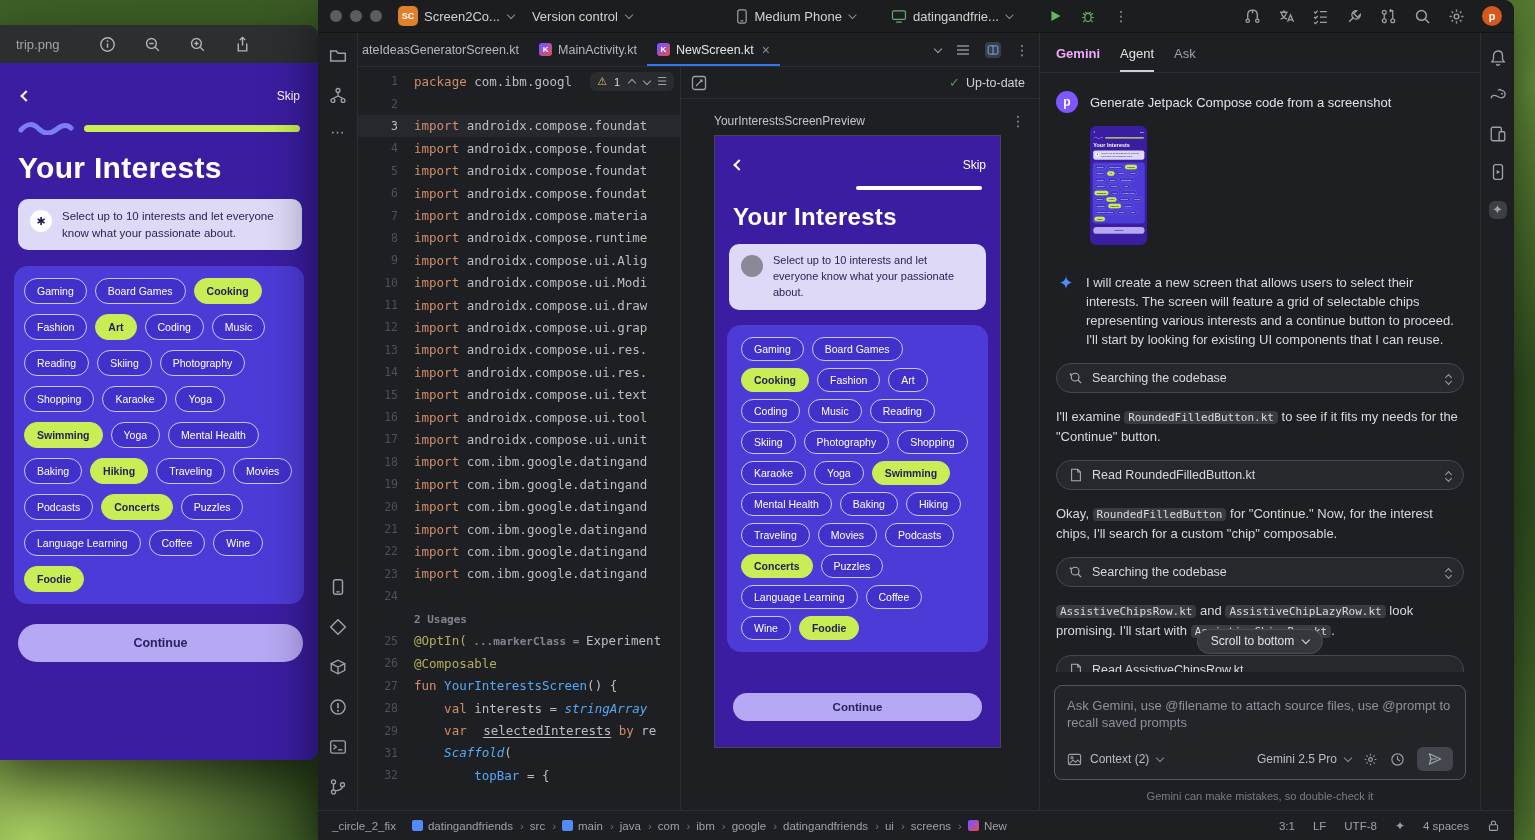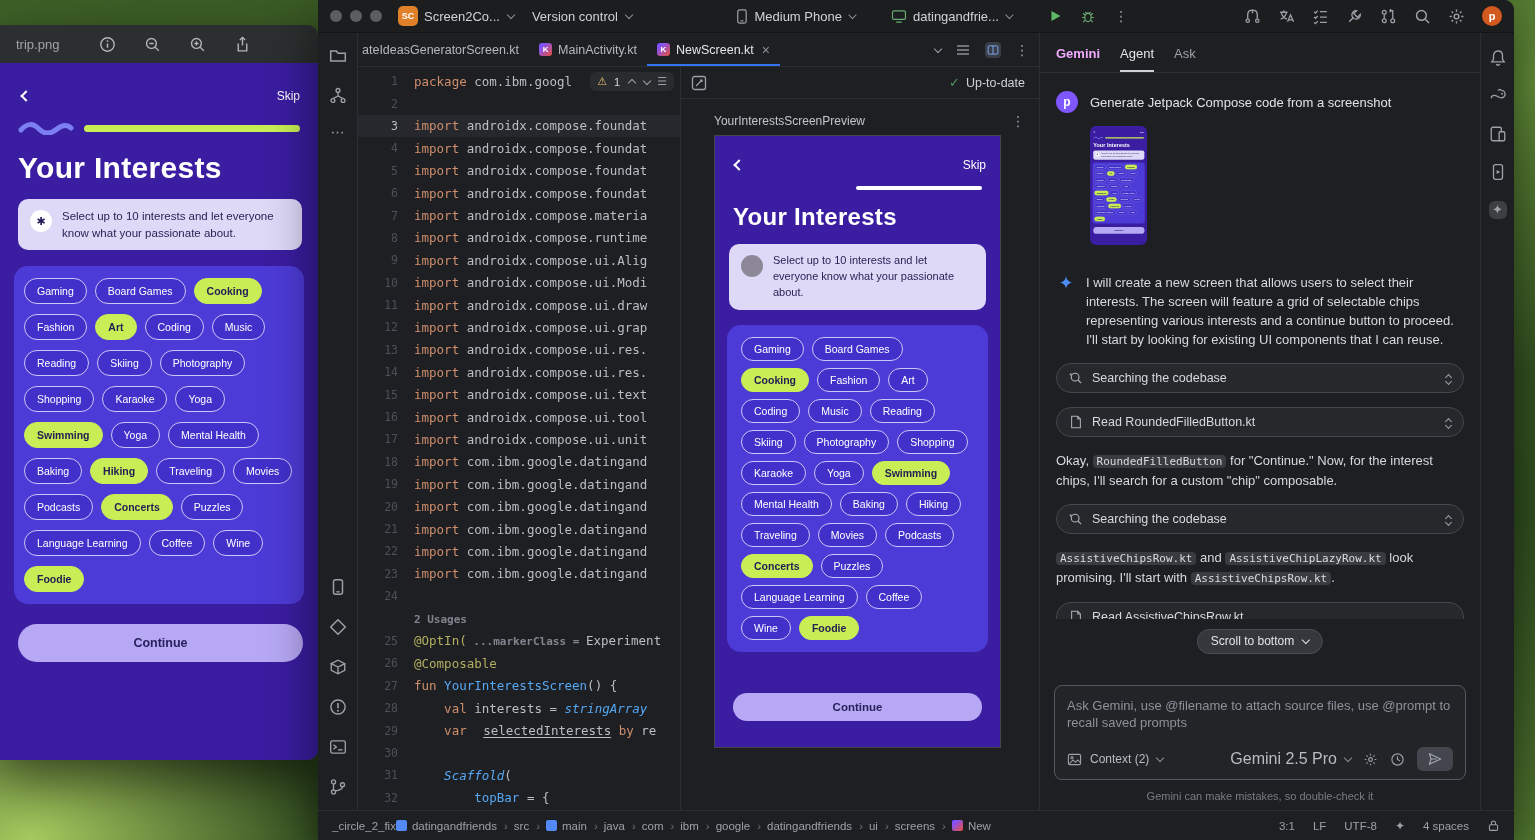--- a/index.html
+++ b/index.html
@@ -145,21 +145,21 @@
 .scroll-pill{position:absolute;bottom:24px;left:50%;transform:translateX(-50%);display:flex;align-items:center;gap:7px;background:#35373c;border:1px solid #4b4e55;border-radius:13px;height:25px;padding:0 13px;font-size:12px;color:#e2e4e9;z-index:5;white-space:nowrap;}
 .g-input{flex:0 0 auto;margin:7px 14px 4px;border:1px solid #55585f;border-radius:8px;background:#222427;padding:11px 12px 8px;}
 .g-ph{color:#8c919b;font-size:13px;line-height:1.35;max-width:392px;}
 .g-controls{display:flex;align-items:center;gap:8px;margin-top:15px;color:#9da0a8;font-size:12px;}
 .g-controls .t-ic{width:15px;height:15px;}
 .g-right{margin-left:auto;display:flex;align-items:center;gap:12px;}
 .send-btn{width:36px;height:24px;border-radius:6px;background:#43464c;display:flex;align-items:center;justify-content:center;color:#a4a8b0;}
 .g-disclaimer{text-align:center;font-size:11px;color:#787c85;padding:6px 0 8px;}
 
 
-.statusbar{height:30px;flex:0 0 30px;border-top:1px solid #2b2f33;display:flex;align-items:center;padding:0 14px;font-size:11.5px;color:#9da0a8;text-align:right;}
+.statusbar{height:30px;flex:0 0 30px;border-top:1px solid #2b2f33;display:flex;align-items:center;padding:0 14px;font-size:11.5px;color:#9da0a8;gap:16px;text-align:right;}
 .crumbs{display:flex;align-items:center;gap:4px;min-width:0;overflow:hidden;white-space:nowrap;}
 .crumb{display:inline-flex;align-items:center;gap:5px;}
 .crumb-sep{color:#6f7379;padding:0 2px;}
 .crumb:last-child .crumb-sep{display:none;}
 .crumb-icon{display:none;width:11px;height:11px;border-radius:2px;}
 .crumb-icon.mod{display:inline-block;background:#548af7;}
 .crumb-icon.kt{display:inline-block;background:linear-gradient(135deg,#7f52ff 20%,#e8503a);}
 .sb-right{margin-left:auto;display:flex;align-items:center;gap:18px;white-space:nowrap;}
 .sb-spark{color:#9da0a8;font-size:12px;}
 </style>
@@ -602,24 +602,20 @@
               <div class="code-line">
                 <span class="ln">28</span>
                 <span class="code-text"><span class="tk-pl">    </span><span class="tk-kw">val </span><span class="tk-pl">interests = </span><span class="tk-cl">stringArray</span></span>
               </div>
 
               <div class="code-line">
                 <span class="ln">29</span>
                 <span class="code-text"><span class="tk-pl">    </span><span class="tk-kw">var </span><span class="tk-vu">selectedInterests</span><span class="tk-kw"> by </span><span class="tk-pl">re</span></span>
               </div>
 
-              <div class="code-line">
-                <span class="ln">30</span>
-                <span class="code-text"></span>
-              </div>
 
               <div class="code-line">
                 <span class="ln">31</span>
                 <span class="code-text"><span class="tk-pl">    </span><span class="tk-cl">Scaffold</span><span class="tk-pl">(</span></span>
               </div>
 
               <div class="code-line">
                 <span class="ln">32</span>
                 <span class="code-text"><span class="tk-pl">        </span><span class="tk-pr">topBar</span><span class="tk-pl"> = {</span></span>
               </div>
@@ -768,20 +764,21 @@
                 <path d="M2 2 l.6 1.2 L3.8 3.8 L2.6 4.4 L2 5.6 L1.4 4.4 L.2 3.8 L1.4 3.2 Z" fill="currentColor"></path>
               </svg>
             </span>
           <span>Searching the codebase</span>
           <span class="sorter">
               <span class="chev up"></span>
               <span class="chev"></span>
             </span>
         </div>
 
+        <p class="g-p g-block"><span>I'll examine </span><span class="tk-code">RoundedFilledButton.kt</span><span> to see if it fits my needs for the "Continue" button.</span></p>
 
         <div class="g-block tool-row">
           <span class="t-ic">
               <svg viewBox="0 0 16 16">
                 <path d="M3 1.5 h7 l3 3 v10 h-10 Z" fill="none" stroke="currentColor" stroke-width="1.2"></path>
                 <path d="M10 1.5 v3 h3" fill="none" stroke="currentColor" stroke-width="1.2"></path>
               </svg>
             </span>
           <span>Read RoundedFilledButton.kt</span>
           <span class="sorter">
@@ -835,21 +832,21 @@
                 <rect x="1.5" y="2.5" width="13" height="11" rx="1.5" fill="none" stroke="currentColor" stroke-width="1.2"></rect>
                 <circle cx="5.3" cy="6" r="1.2" fill="none" stroke="currentColor" stroke-width="1.1"></circle>
                 <path d="M2.5 12.5 L6.5 8.5 L9 11 L11.5 8.5 L14 11" fill="none" stroke="currentColor" stroke-width="1.1"></path>
               </svg>
             </span>
           <span class="tb-item" style="margin:0;color:#b9bcc3;font-size:12px;">
               <span>Context (2)</span>
               <span class="chev"></span>
             </span>
           <span class="g-right">
-            <span class="tb-item" style="margin:0;color:#b9bcc3;font-size:16px;">
+            <span class="tb-item" style="margin:0;color:#b9bcc3;font-size:12px;">
                 <span>Gemini 2.5 Pro</span>
                 <span class="chev"></span>
               </span>
             <span class="t-ic ic">
                 <svg viewBox="0 0 16 16">
                   <circle cx="8" cy="8" r="2" fill="none" stroke="currentColor" stroke-width="1.2"></circle>
                   <path d="M8 1.8 V3.6 M8 12.4 V14.2 M1.8 8 H3.6 M12.4 8 H14.2 M3.6 3.6 L4.9 4.9 M11.1 11.1 L12.4 12.4 M12.4 3.6 L11.1 4.9 M4.9 11.1 L3.6 12.4" stroke="currentColor" stroke-width="1.2"></path>
                 </svg>
               </span>
             <span class="t-ic ic">

